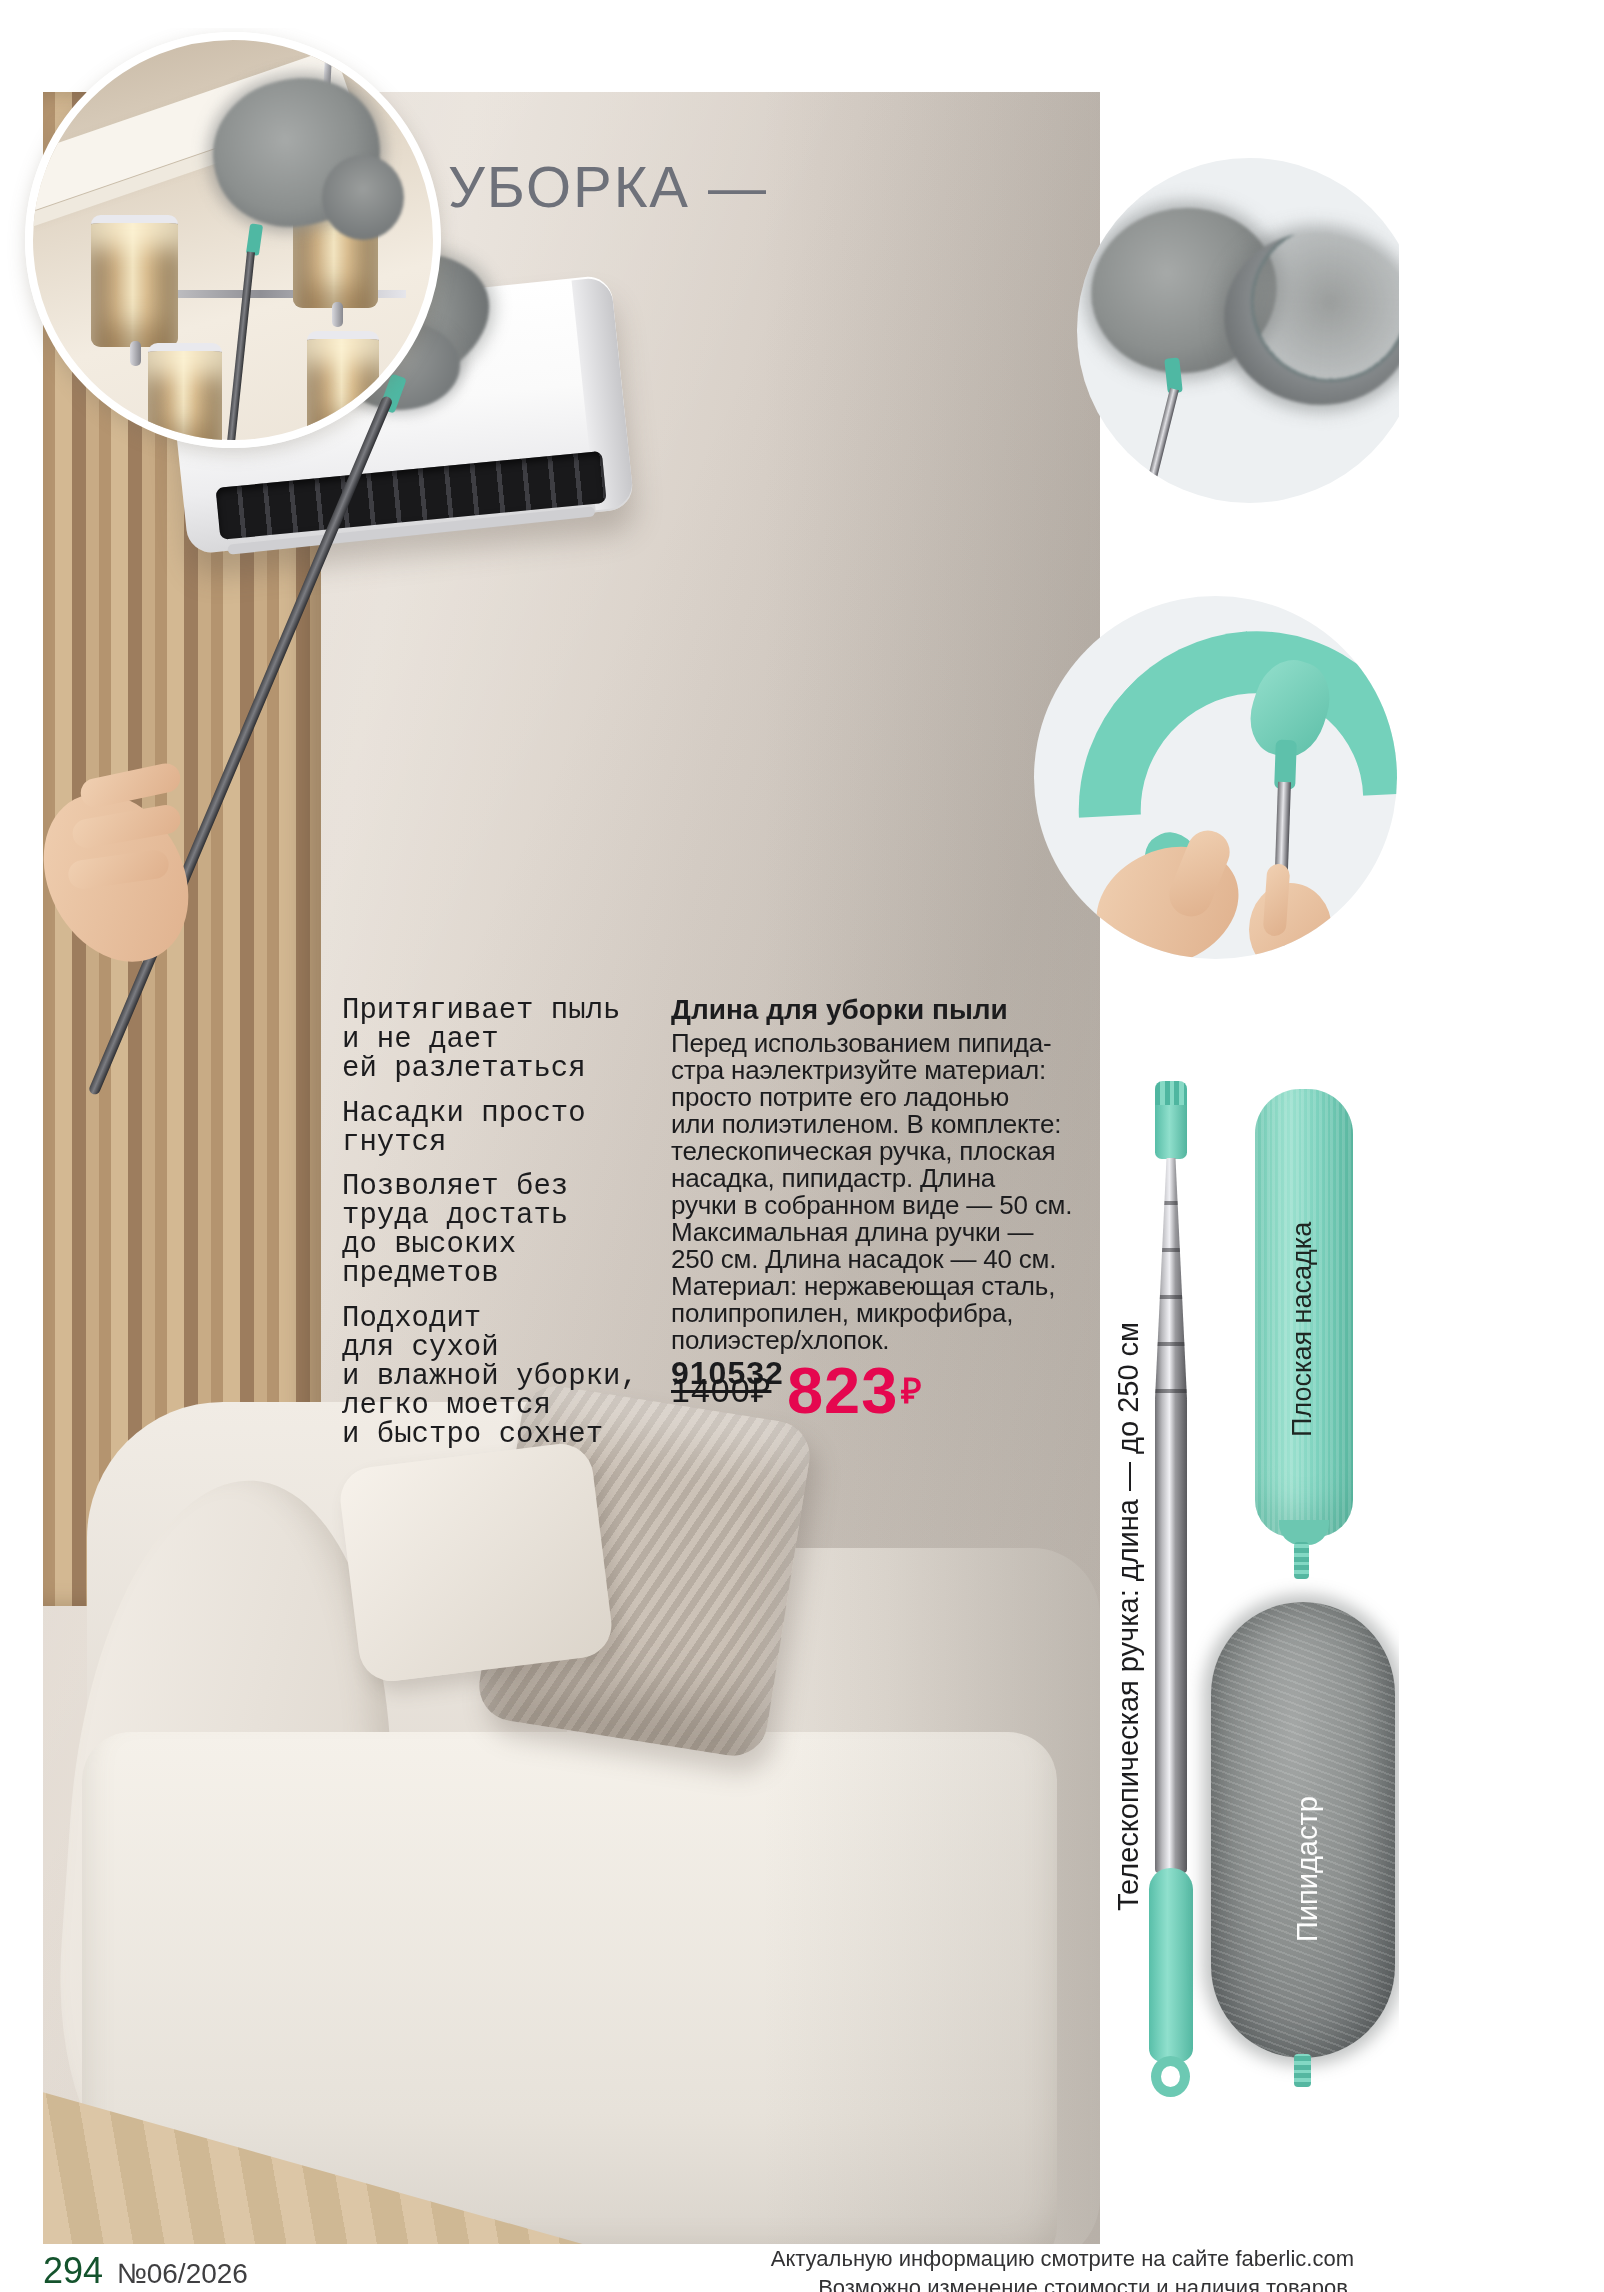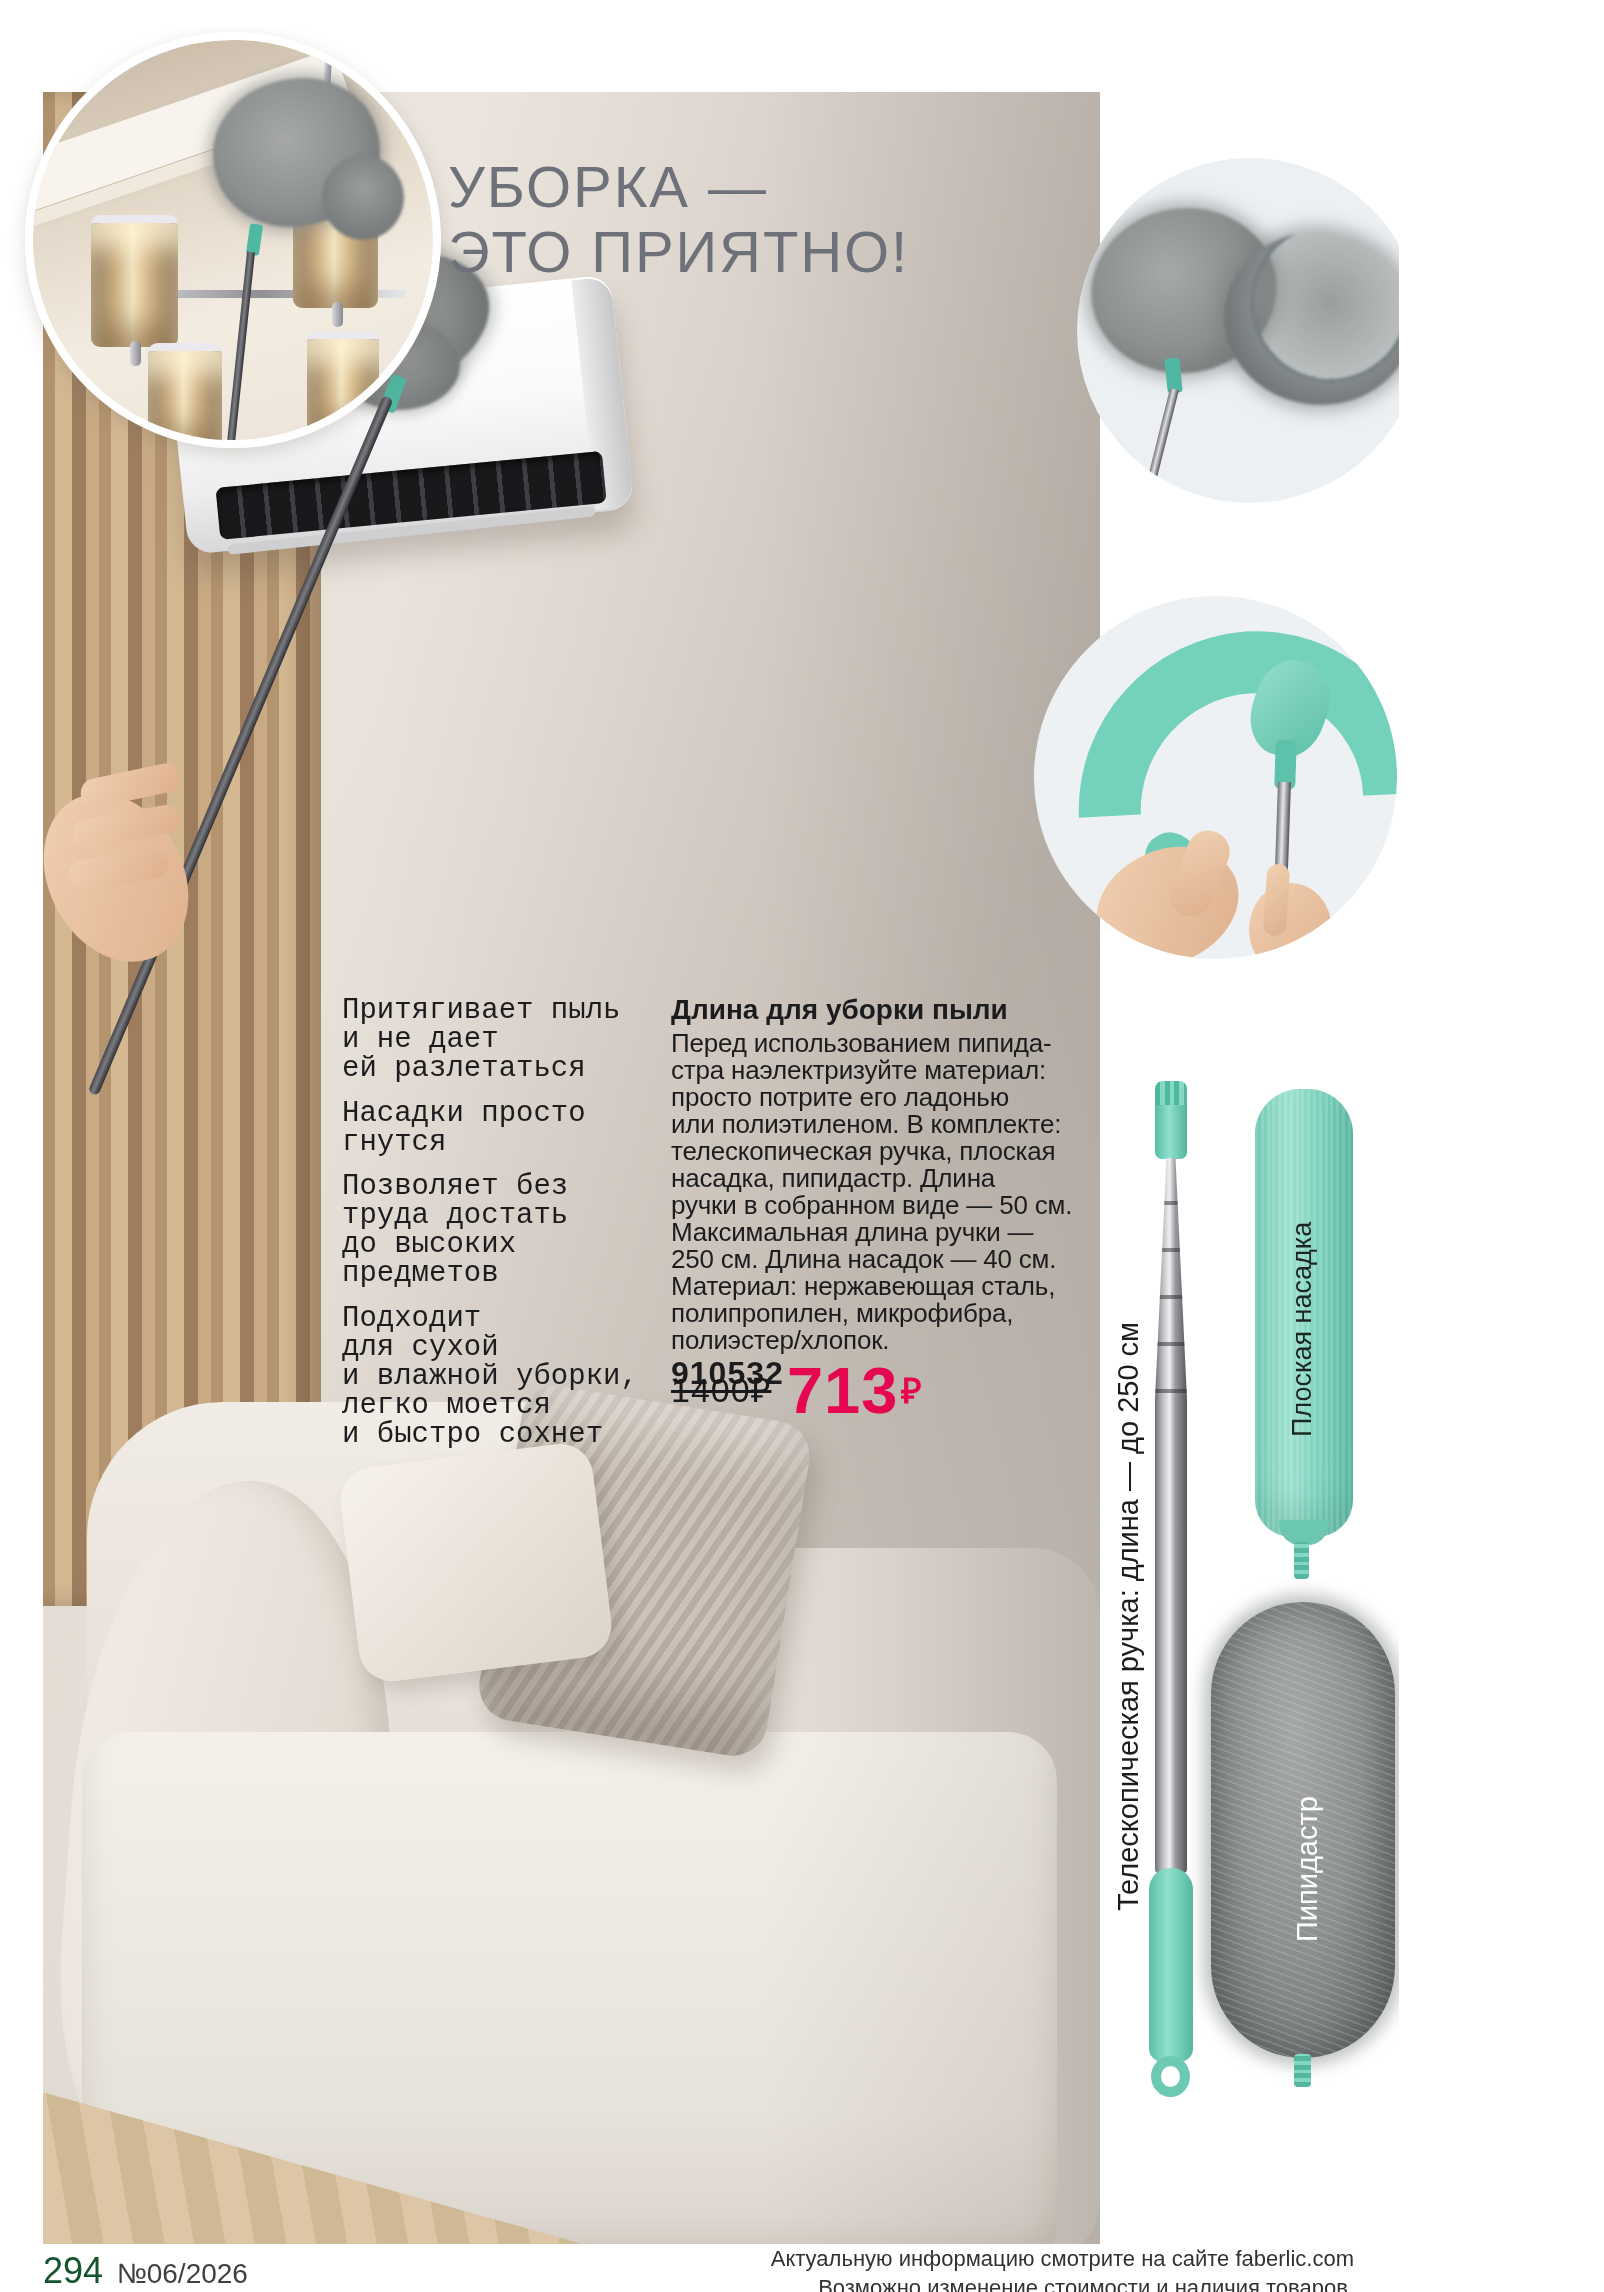--- a/index.html
+++ b/index.html
@@ -236,21 +236,20 @@
     <div class="abs conn"></div>
     <div class="abs pol"></div>
     <div class="abs hand h1"></div>
     <div class="abs hand h2"></div>
     <div class="abs hand h3"></div>
     <div class="abs hand h4"></div>
   </div>
 
   <div class="abs title">
     <div>УБОРКА —</div>
-    <div>ЭТО ПРИЯТНО!</div>
   </div>
 
   <div class="abs benefits">
     <div class="para">
       <div>Притягивает пыль</div>
       <div>и не дает</div>
       <div>ей разлетаться</div>
     </div>
     <div class="para">
       <div>Насадки просто</div>
@@ -284,21 +283,21 @@
     <div class="desc-line">250 см. Длина насадок — 40 см.</div>
     <div class="desc-line">Материал: нержавеющая сталь,</div>
     <div class="desc-line">полипропилен, микрофибра,</div>
     <div class="desc-line">полиэстер/хлопок.</div>
   </div>
 
   <div class="abs article">910532</div>
 
   <div class="abs price-row">
     <div class="old-price">1400₽</div>
-    <div class="new-price">713</div>
+    <div class="new-price">823</div>
     <div class="currency">₽</div>
   </div>
 
   <div id="handle-label" class="abs vlabel">Телескопическая ручка: длина — до 250 см</div>
   <div id="cap-ridges" class="abs"></div>
   <div id="cap-body" class="abs"></div>
   <div id="pole-upper" class="abs metal">
     <div class="abs joints"></div>
   </div>
   <div id="pole-lower" class="abs metal"></div>

